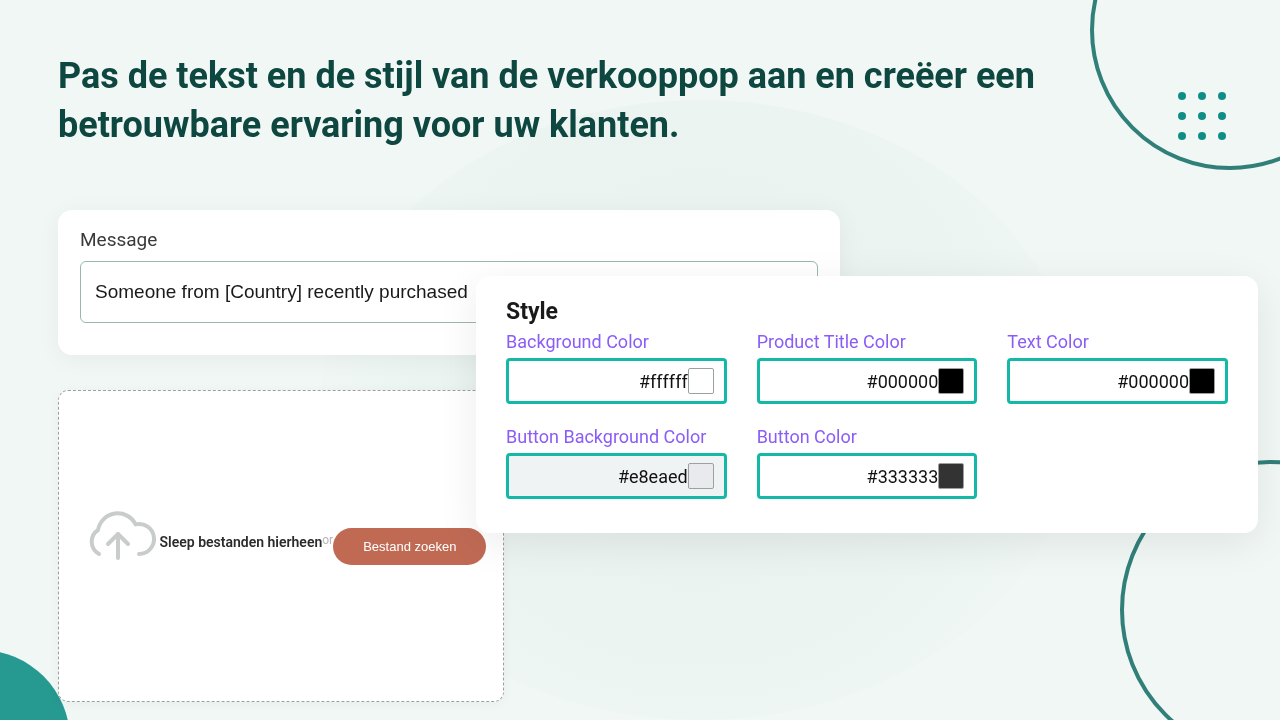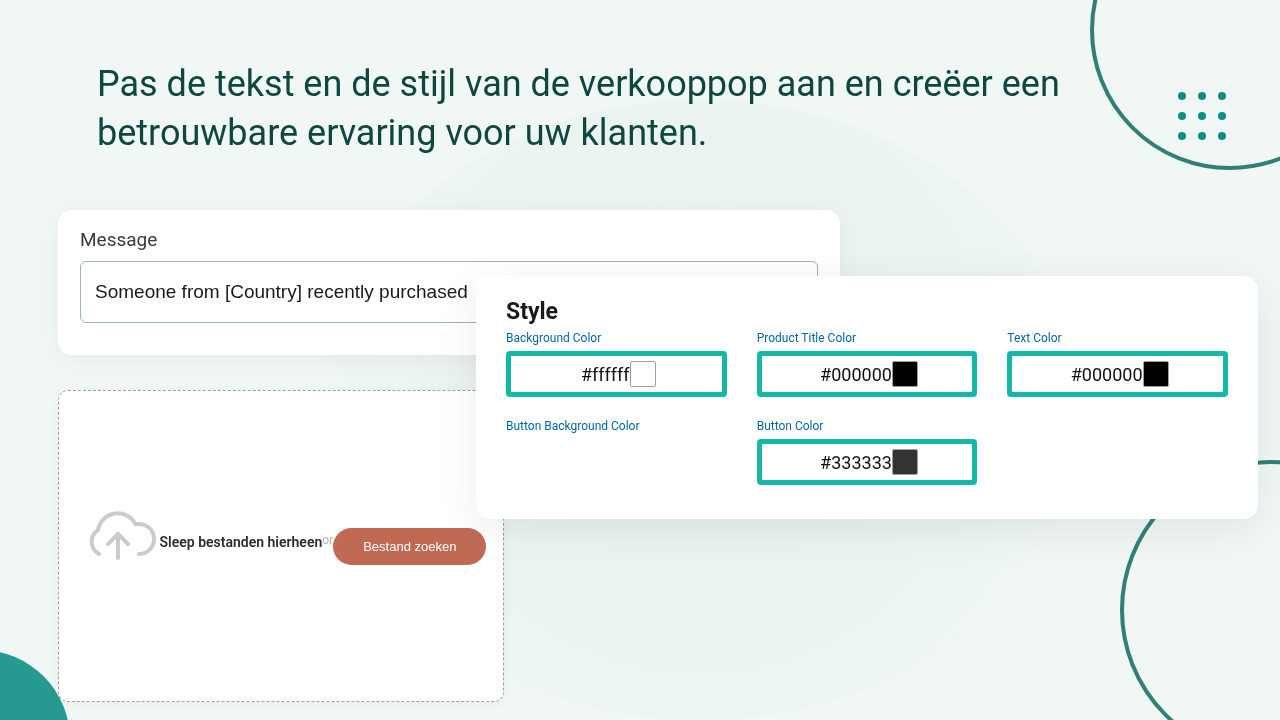--- a/index.html
+++ b/index.html
@@ -50,28 +50,27 @@
     position: absolute;
     left: 320px; top: 100px;
     width: 760px; height: 620px;
     background: radial-gradient(circle at 50% 45%, #e8f1ef 0%, #ecf4f2 55%, #f0f7f5 80%);
     border-radius: 50%;
     z-index: 0;
   }
 
   .headline {
     position: absolute;
-    left: 58px; top: 60px;
+    left: 58px; top: 52px;
     font-size: 36px;
     line-height: 1.35;
-    font-weight: 400;
+    font-weight: 700;
     color: #0e4740;
     max-width: 980px;
     z-index: 2;
-    margin-left: 39px;
   }
 
   
   .card {
     position: absolute;
     background: #ffffff;
     border-radius: 14px;
     box-shadow: 0 4px 24px rgba(0,0,0,0.05);
   }
   .message-card {
@@ -145,29 +144,29 @@
     color: #1a1a1a;
     margin-bottom: 6px;
   }
   .style-grid {
     display: grid;
     grid-template-columns: repeat(3, 1fr);
     column-gap: 30px;
     row-gap: 22px;
   }
   .field-label {
-    font-size: 12px;
-    color: #0369a1;
+    font-size: 18px;
+    color: #8b5cf6;
     margin-bottom: 6px;
   }
   .color-input {
     display: flex;
     align-items: center;
-    justify-content: center;
-    border: 5px solid #14b8a6;
+    justify-content: flex-end;
+    border: 3px solid #14b8a6;
     border-radius: 4px;
     height: 46px;
     padding: 0 10px 0 14px;
     background: #fff;
   }
   .color-input.active {
     background: #f0f3f3;
   }
   .color-input .val {
     font-size: 18px;
@@ -238,20 +237,24 @@
       </div>
       <div>
         <div class="field-label">Text Color</div>
         <div class="color-input">
           <span class="val">#000000</span>
           <span class="swatch" style="background: rgb(0, 0, 0);"></span>
         </div>
       </div>
       <div>
         <div class="field-label">Button Background Color</div>
+        <div class="color-input active">
+          <span class="val">#e8eaed</span>
+          <span class="swatch" style="background: rgb(232, 234, 237);"></span>
+        </div>
       </div>
       <div>
         <div class="field-label">Button Color</div>
         <div class="color-input">
           <span class="val">#333333</span>
           <span class="swatch" style="background: rgb(51, 51, 51);"></span>
         </div>
       </div>
     </div>
 </div>

